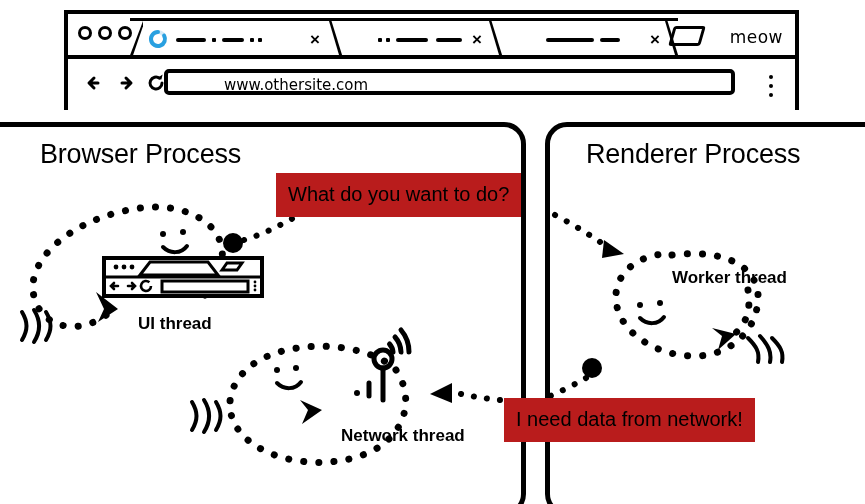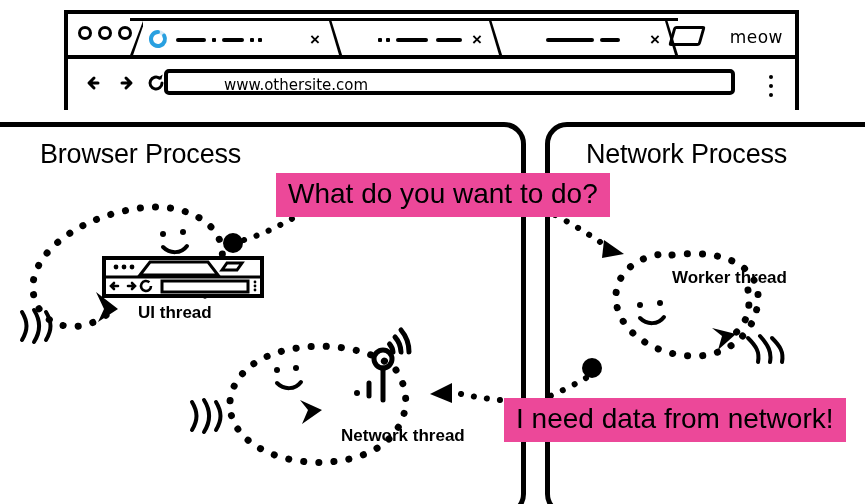--- a/index.html
+++ b/index.html
@@ -70,28 +70,28 @@
   #browser-process-box{left:-14px;top:122px;width:540px;height:394px;border-radius:0 22px 22px 0;}
   #renderer-process-box{left:545px;top:122px;width:340px;height:394px;border-radius:22px 0 0 22px;}
   .proctitle{
     position:absolute;font-size:27px;font-weight:400;letter-spacing:-.2px;white-space:nowrap;
   }
   #browser-process-title{left:40px;top:139px;}
   #renderer-process-title{left:586px;top:139px;}
 
   
   .threadlabel{position:absolute;font-size:17px;font-weight:700;white-space:nowrap;}
-  #ui-thread-label{left:138px;top:303px;}
+  #ui-thread-label{left:138px;top:314px;}
   #network-thread-label{left:341px;top:426px;}
   #worker-thread-label{left:672px;top:268px;}
 
   
   .bubble{
-    position:absolute;background:#ec4899;white-space:nowrap;
-    font-size:28px;line-height:34px;padding:4px 12px 6px 12px;
+    position:absolute;background:#b91c1c;white-space:nowrap;
+    font-size:20px;line-height:34px;padding:4px 12px 6px 12px;
   }
   #bubble-what-do-you-want{left:276px;top:173px;}
   #bubble-need-data{left:504px;top:398px;text-align:center;}
 
   
   .art{position:absolute;inset:0;pointer-events:none;}
 </style>
 </head>
 <body>
 
@@ -182,21 +182,21 @@
           <i></i>
           <i></i>
       </div>
     </div>
   </div>
 
   <div class="procbox" id="browser-process-box"></div>
   <div class="procbox" id="renderer-process-box"></div>
 
   <div class="proctitle" id="browser-process-title">Browser Process</div>
-  <div class="proctitle" id="renderer-process-title">Network Process</div>
+  <div class="proctitle" id="renderer-process-title">Renderer Process</div>
 
   <svg class="art" width="865" height="504" viewBox="0 0 865 504">
     <defs>
       <style>
         .dot{stroke:#000;stroke-width:7;stroke-linecap:round;fill:none;
              stroke-dasharray:0.1 15;}
         .dotarrow{stroke:#000;stroke-width:6;stroke-linecap:round;fill:none;
              stroke-dasharray:0.1 13;}
         .face{stroke:#000;stroke-width:4;stroke-linecap:round;fill:none;}
         .solid{stroke:#000;stroke-width:4;stroke-linecap:round;fill:none;}

